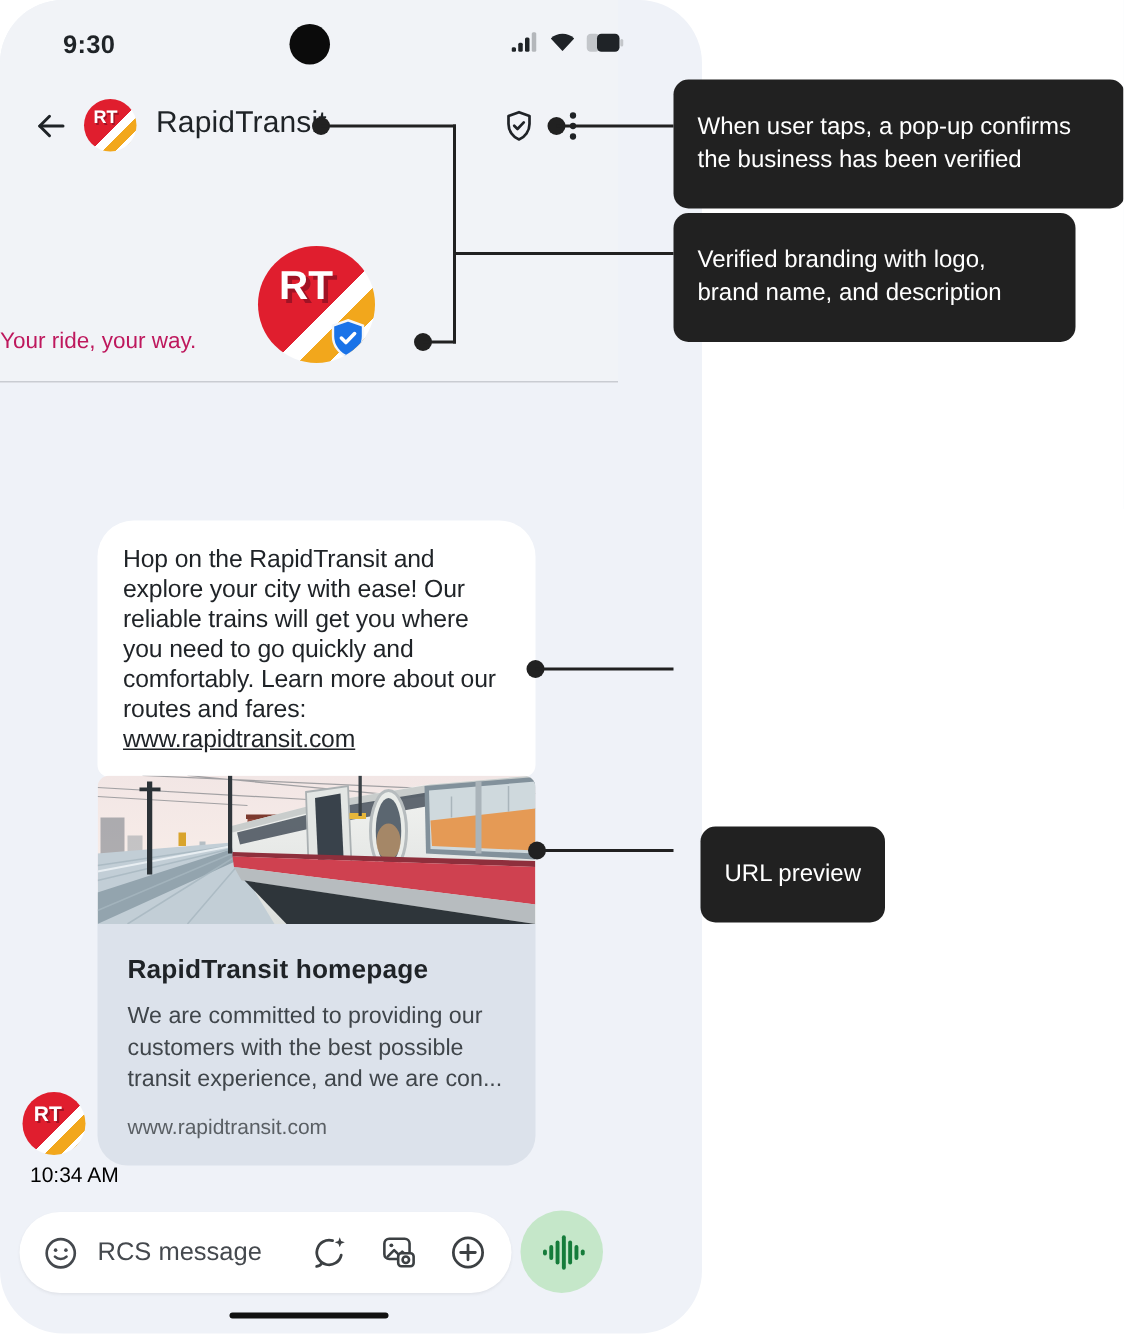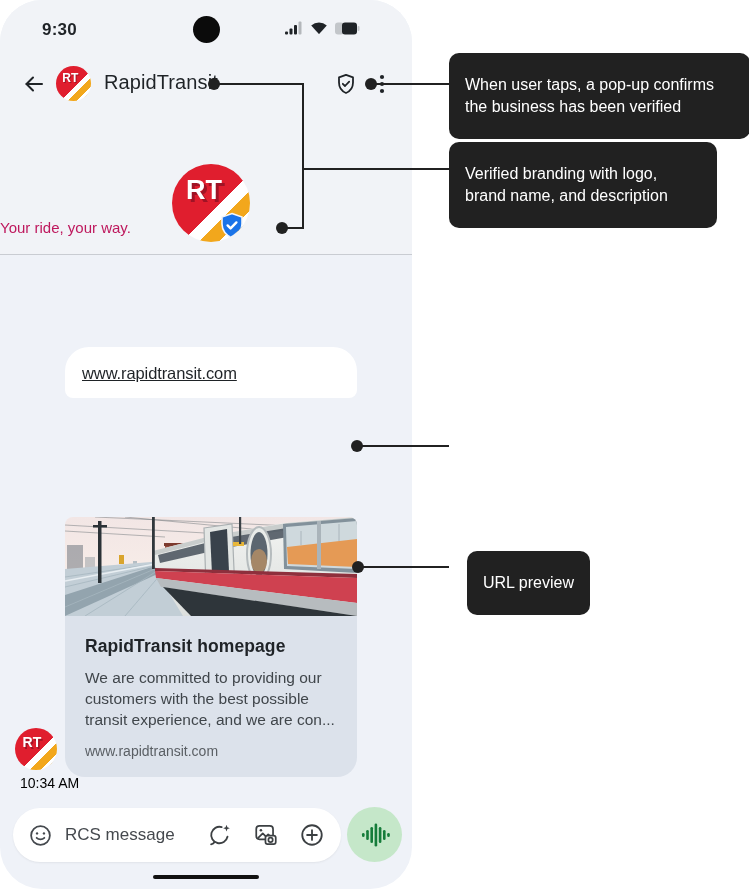--- a/index.html
+++ b/index.html
@@ -1,21 +1,21 @@
 <!DOCTYPE html>
 <html><head>
 <meta charset="utf-8">
 <style>
   * { margin:0; padding:0; box-sizing:border-box; }
   html,body { width:749px; height:892px; background:#ffffff; overflow:hidden;
               font-family:"Liberation Sans", sans-serif; }
   .canvas { position:relative; width:749px; height:892px; background:#ffffff; overflow:hidden; }
 
   
-  .phone { position:absolute; left:0; top:0; width:412px; height:889px;
+  .phone { position:absolute; left:0; top:0; width:468px; height:889px;
            border-radius:42px; background:#eff2f8; overflow:hidden; }
   .top-surface { position:absolute; left:0; top:0; width:412px; height:255px;
                  background:#f1f3f7; border-bottom:1px solid #c9ccd2; }
 
   
   .status-time { position:absolute; left:42px; top:20px; font-size:17px; font-weight:700;
                  letter-spacing:.2px; color:#1f2327; }
   .punch-hole { position:absolute; left:193px; top:16px; width:27px; height:27px;
                 border-radius:50%; background:#0b0b0b; }
   .status-icons { position:absolute; right:52px; top:21px; display:flex; align-items:center; gap:7px; }
@@ -155,20 +155,21 @@
           <path d="M13 1.5l10 3.6v7c0 6.3-4.2 11.7-10 13.9-5.8-2.2-10-7.6-10-13.9v-7z" fill="#1a73e8" stroke="#f4f6f9" stroke-width="1.6"></path>
           <path d="M8.6 13.4l3 3 5.8-6" fill="none" stroke="#ffffff" stroke-width="2.4" stroke-linecap="round" stroke-linejoin="round"></path>
         </svg>
       </span>
     </div>
     <div class="brand-tagline">Your ride, your way.</div>
 
     <div class="chat-date">Today</div>
 
     <div class="bubble">
+      <span>Hop on the RapidTransit and explore your city with ease! Our reliable trains will get you where you need to go quickly and comfortably. Learn more about our routes and fares:</span>
       <div class="link">www.rapidtransit.com</div>
     </div>
 
     <div class="preview-img">
       <svg width="292" height="99" viewBox="0 0 292 99" preserveAspectRatio="none">
         <defs>
           <linearGradient id="sky" x1="0" y1="0" x2="0" y2="1">
             <stop offset="0" stop-color="#f2e6e5"></stop>
               <stop offset="1" stop-color="#fbf1ea"></stop>
           </linearGradient>

